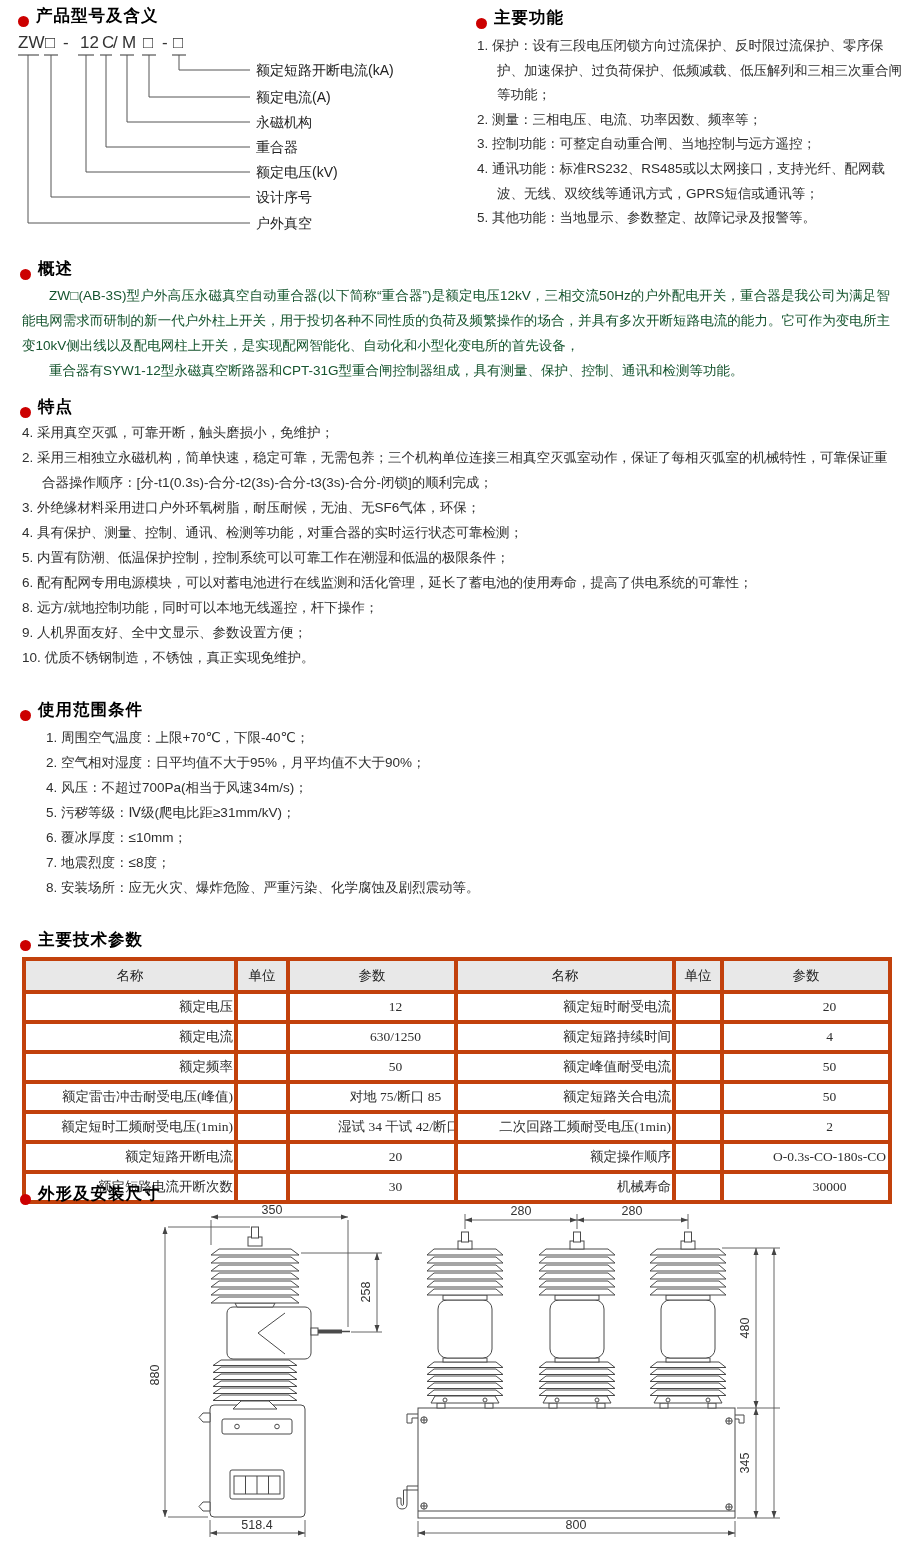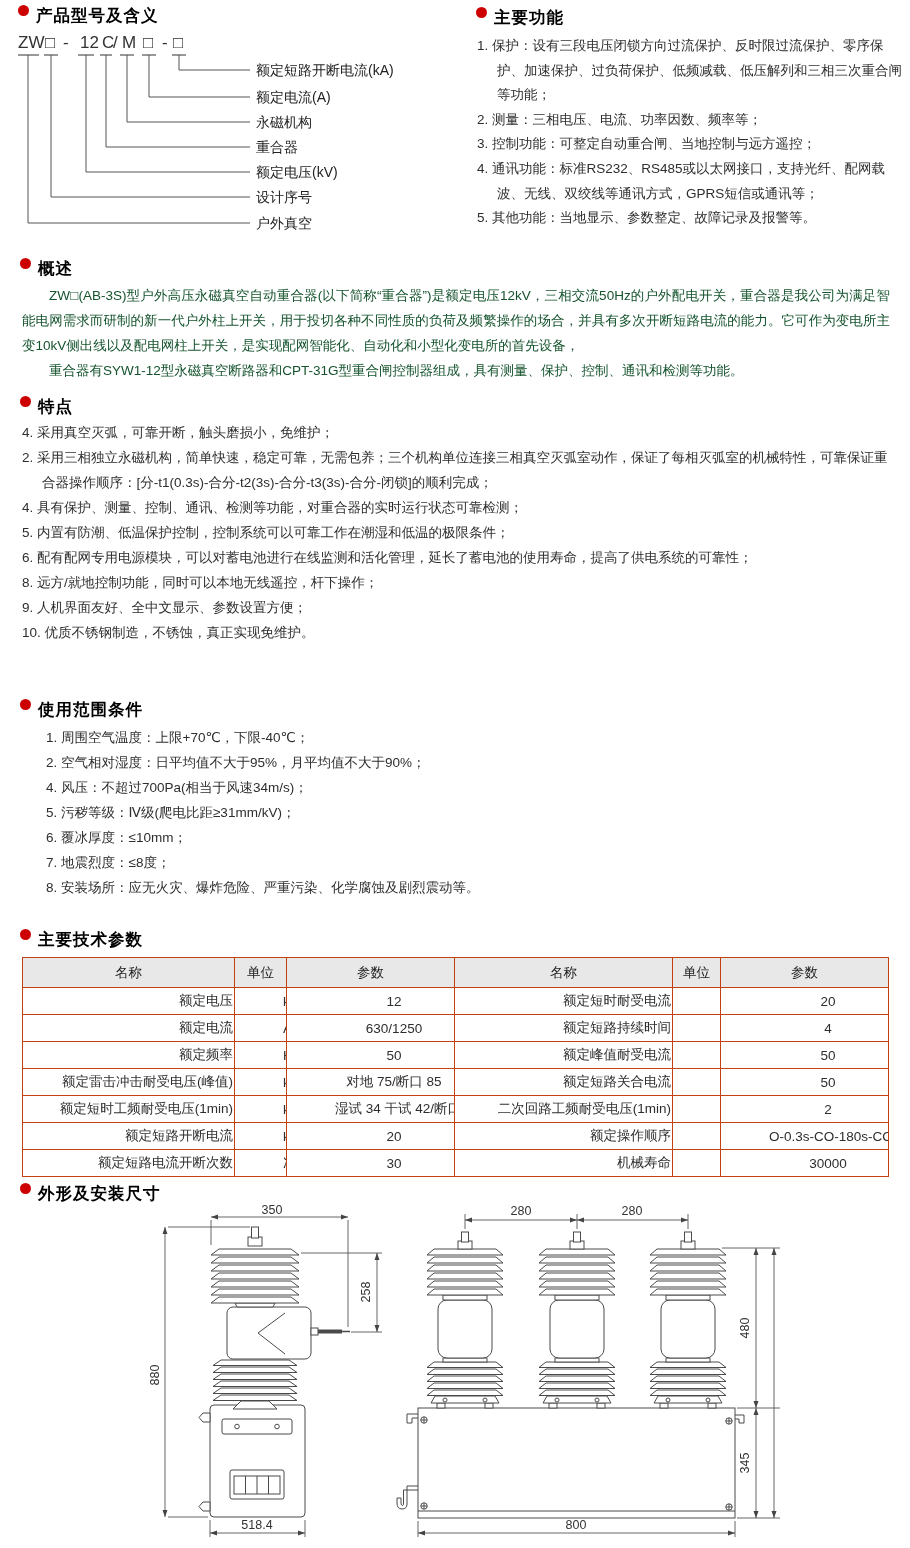--- a/index.html
+++ b/index.html
@@ -1,26 +1,26 @@
 <!DOCTYPE html>
 <html><head>
 <meta charset="utf-8">
 <style>
   html,body{margin:0;padding:0;background:#fff;}
   .page{position:relative;width:910px;height:1548px;background:#fff;overflow:hidden;
         font-family:"Liberation Sans","DejaVu Sans",sans-serif;color:#2e2e2e;}
-  .sec-title{position:absolute;display:flex;align-items:flex-start;gap:7px;}
+  .sec-title{position:absolute;display:flex;align-items:flex-end;gap:7px;}
   .sec-title .dot{width:11px;height:11px;border-radius:50%;background:#cc0000;flex:0 0 auto;}
   .sec-title h2{margin:0;font-size:16.5px;font-weight:bold;color:#000;letter-spacing:1px;}
   .abs{position:absolute;}
   .txt-item{font-size:13.5px;line-height:25px;color:#2e2e2e;text-indent:-20px;padding-left:20px;}
   .functions-list .txt-item{line-height:24.6px;}
   .overview-text p{margin:0;font-size:13.5px;line-height:25px;text-indent:2em;text-align:justify;color:#14532d;}
   table.params{border-collapse:collapse;table-layout:fixed;width:866px;font-size:13.5px;color:#2e2e2e;}
-  table.params th,table.params td{border:1px solid #c2410c;text-align:center;overflow:hidden;white-space:nowrap;}
+  table.params th,table.params td{border:4px solid #c2410c;text-align:center;overflow:hidden;white-space:nowrap;font-family:Liberation Serif, serif;}
   table.params th{background:#e8e8e8;height:27px;font-weight:normal;color:#222;}
   table.params td{height:24px;background:#fff;padding-left:48px;}
   table.params td.c-name{text-align:right;padding-left:4px;}
   svg text{font-family:"Liberation Sans","DejaVu Sans",sans-serif;}
   .draw{stroke:#4a4a4a;stroke-width:1;fill:#fff;}
   .lin{stroke:#4a4a4a;stroke-width:1;fill:none;}
   .dim{stroke:#555;stroke-width:0.9;fill:none;}
   .ah{fill:#444;stroke:none;}
   .dimtxt{fill:#333;font-size:12.5px;}
 </style>
@@ -101,20 +101,21 @@
     <p>重合器有SYW1-12型永磁真空断路器和CPT-31G型重合闸控制器组成，具有测量、保护、控制、通讯和检测等功能。</p>
   </div>
 
   <div class="sec-title" style="left:20px;top:396px;">
     <span class="dot"></span>
     <h2>特点</h2>
   </div>
   <div class="abs" style="left:22px;top:420px;width:872px;">
     <div class="txt-item">4. 采用真空灭弧，可靠开断，触头磨损小，免维护；</div>
     <div class="txt-item">2. 采用三相独立永磁机构，简单快速，稳定可靠，无需包养；三个机构单位连接三相真空灭弧室动作，保证了每相灭弧室的机械特性，可靠保证重合器操作顺序：[分-t1(0.3s)-合分-t2(3s)-合分-t3(3s)-合分-闭锁]的顺利完成；</div>
+    <div class="txt-item">3. 外绝缘材料采用进口户外环氧树脂，耐压耐候，无油、无SF6气体，环保；</div>
     <div class="txt-item">4. 具有保护、测量、控制、通讯、检测等功能，对重合器的实时运行状态可靠检测；</div>
     <div class="txt-item">5. 内置有防潮、低温保护控制，控制系统可以可靠工作在潮湿和低温的极限条件；</div>
     <div class="txt-item">6. 配有配网专用电源模块，可以对蓄电池进行在线监测和活化管理，延长了蓄电池的使用寿命，提高了供电系统的可靠性；</div>
     <div class="txt-item">8. 远方/就地控制功能，同时可以本地无线遥控，杆下操作；</div>
     <div class="txt-item">9. 人机界面友好、全中文显示、参数设置方便；</div>
     <div class="txt-item">10. 优质不锈钢制造，不锈蚀，真正实现免维护。</div>
   </div>
 
   <div class="sec-title" style="left:20px;top:699px;">
     <span class="dot"></span>

